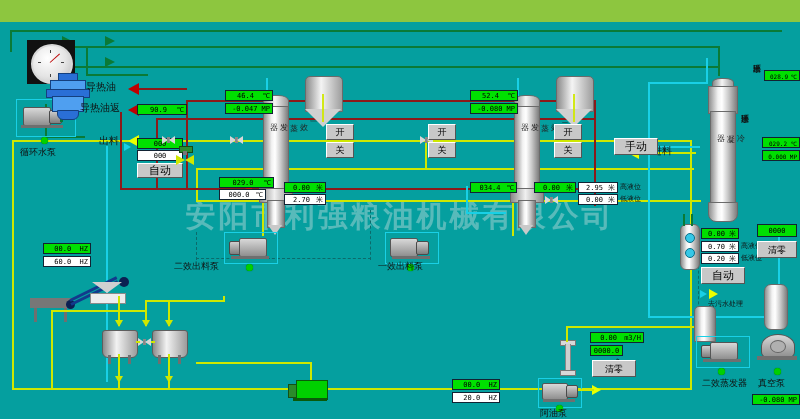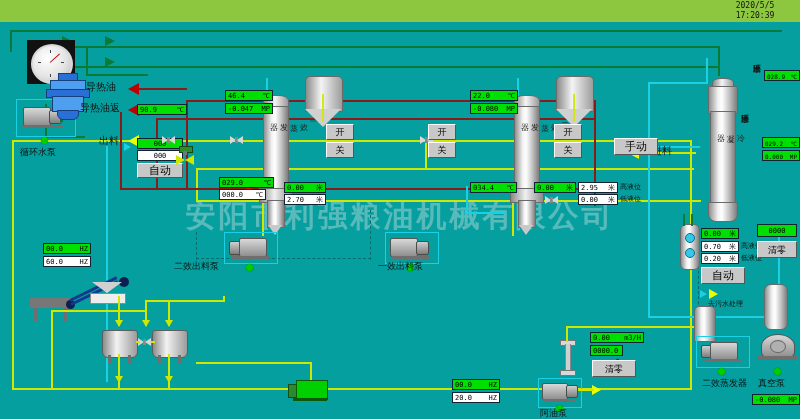--- a/index.html
+++ b/index.html
@@ -16,21 +16,21 @@
   
   .pipe{position:absolute;background:#cfe800;}
   .pipe-g{position:absolute;background:#0a7a36;}
   .pipe-r{position:absolute;background:#8b1a1a;}
   .pipe-c{position:absolute;background:#19d0e6;}
   .pipe-dash{position:absolute;border-top:1px dashed #0b6b6b;}
   .pipe-dashv{position:absolute;border-left:1px dashed #0b6b6b;}
 
   .vbox{position:absolute;border:1px solid #123;font-size:7px;
     font-family:"DejaVu Sans Mono","Liberation Mono",monospace;
-    line-height:11px;height:11px;box-sizing:border-box;padding:0 2px;white-space:nowrap;}
+    line-height:11px;height:11px;box-sizing:border-box;padding:0 2px;white-space:nowrap;text-align:center;}
   .vbox.green{background:#00e000;color:#000;}
   .vbox.white{background:#fff;color:#000;}
 
   .btn{position:absolute;background:#c8c8c8;border:1px solid #fff;
     border-right-color:#555;border-bottom-color:#555;color:#000;
     font-size:9px;text-align:center;box-sizing:border-box;white-space:nowrap;}
   .btn.big{font-size:11px;}
 
   .lbl{position:absolute;font-size:8px;color:#111;white-space:nowrap;line-height:9px;}
   .lbl.v{writing-mode:vertical-rl;text-orientation:upright;}
@@ -101,24 +101,20 @@
   
   .tank{position:absolute;background:linear-gradient(90deg,#8c8c8c,#f2f2f2 40%,#9b9b9b);
     border:1px solid #5e5e5e;border-radius:3px 3px 6px 6px;}
 </style>
 </head>
 <body>
 
 <div id="app">
 
   <div class="titlebar">
-    <div class="clock">
-      <div>2020/5/5</div>
-      <div>17:20:39</div>
-    </div>
   </div>
 
   <div class="wm">安阳市利强粮油机械有限公司</div>
 
   <div class="pipe-g" style="left:10px;top:30px;width:772px;height:2px;"></div>
   <div class="pipe-g" style="left:10px;top:30px;width:2px;height:22px;"></div>
 
   <div class="pipe-g" style="left:60px;top:46px;width:660px;height:2px;"></div>
   <div class="pipe-g" style="left:60px;top:66px;width:660px;height:2px;"></div>
   <div class="pipe-g" style="left:60px;top:46px;width:2px;height:22px;"></div>
@@ -295,21 +291,21 @@
     <div class="colcap" style="left:8px;top:0px;width:24px;height:12px;"></div>
     <div class="col" style="left:8px;top:11px;width:24px;height:86px;"></div>
     <div class="colfoot" style="left:4px;top:93px;width:32px;height:13px;"></div>
     <div class="col" style="left:12px;top:105px;width:16px;height:26px;"></div>
     <div style="position:absolute;left:13px;top:130px;width:0;height:0;border-left:7px solid transparent;border-right:7px solid transparent;border-top:10px solid #c9c9c9;"></div>
     <div class="coltext" style="left:13px;top:22px;">二效蒸发器</div>
   </div>
   <div class="pipe-c" style="left:517px;top:78px;width:2px;height:18px;"></div>
 
   <div class="vbox green" style="left:470px;top:90px;width:48px;">
-    <span>22.0</span>
+    <span>52.4</span>
     <span style="float:right;">℃</span>
   </div>
   <div class="vbox green" style="left:470px;top:103px;width:48px;">
     <span>-0.080</span>
     <span style="float:right;">MP</span>
   </div>
   <div class="vbox green" style="left:470px;top:182px;width:47px;">
     <span>034.4</span>
     <span style="float:right;">℃</span>
   </div>

